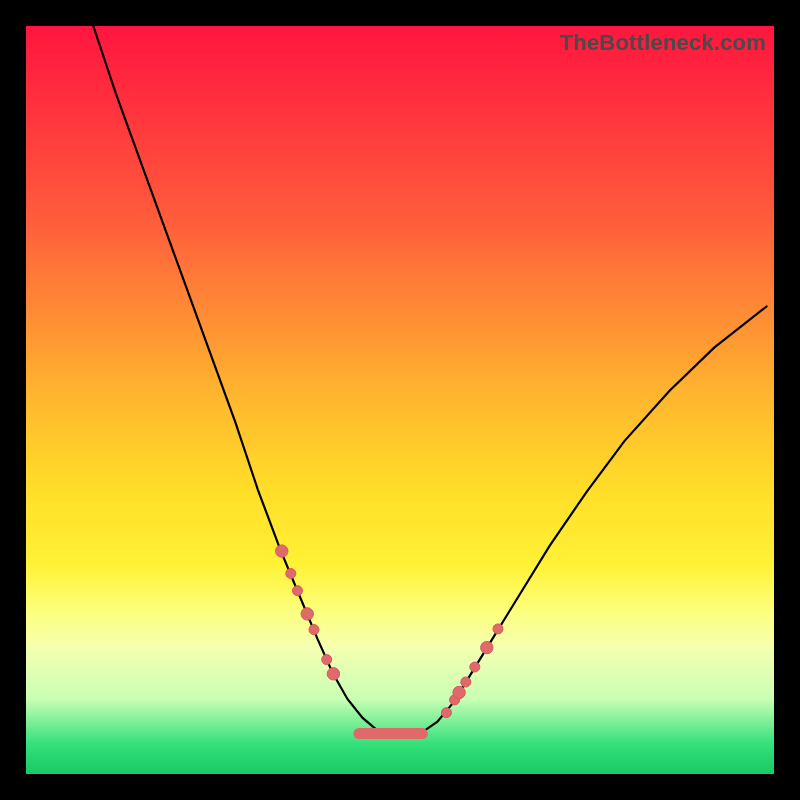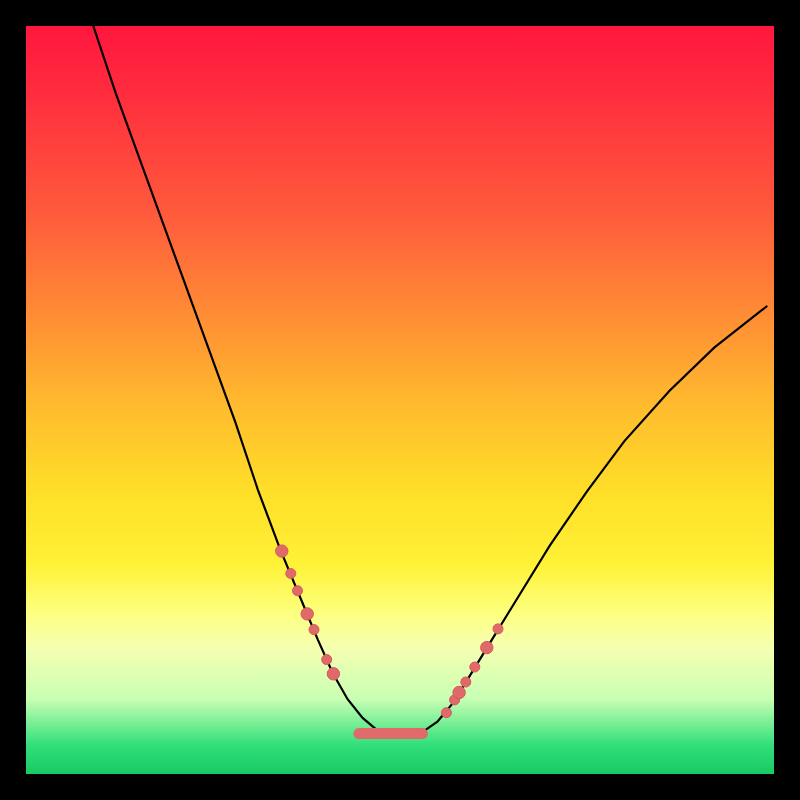--- a/index.html
+++ b/index.html
@@ -72,20 +72,21 @@
     stroke: #e06a6a;
     stroke-width: 11;
     stroke-linecap: round;
   }
 </style>
 </head>
 <body>
 
 <div class="frame">
   <div class="plot-area">
+    <div class="watermark">TheBottleneck.com</div>
     <svg class="curve" viewBox="0 0 748 748" preserveAspectRatio="none">
       <path class="main" d="M67.3 0.0 L89.8 67.3 L119.7 149.6 L149.6 231.9 L179.5 314.2 L209.4 396.4 L231.9 463.8 L254.3 523.6 L273.0 568.5 L291.7 613.4 L306.7 647.0 L321.6 673.2 L336.6 691.9 L351.6 704.6 L366.5 710.6 L381.5 710.6 L396.4 706.1 L411.4 695.6 L426.4 677.7 L441.3 653.8 L463.8 617.1 L493.7 568.5 L523.6 519.9 L561.0 465.3 L598.4 415.1 L643.3 365.0 L688.2 321.6 L740.5 280.5"></path>
       <path class="trough" d="M332.9 707.6 L396.4 707.6"></path>
       <g>
           <circle class="dot" cx="255.8" cy="525.1" r="6.2"></circle>
           <circle class="dot" cx="264.8" cy="547.5" r="5.0"></circle>
           <circle class="dot" cx="271.5" cy="564.7" r="5.0"></circle>
           <circle class="dot" cx="281.2" cy="587.9" r="6.2"></circle>
           <circle class="dot" cx="288.0" cy="603.6" r="5.0"></circle>
           <circle class="dot" cx="300.7" cy="633.6" r="5.0"></circle>

